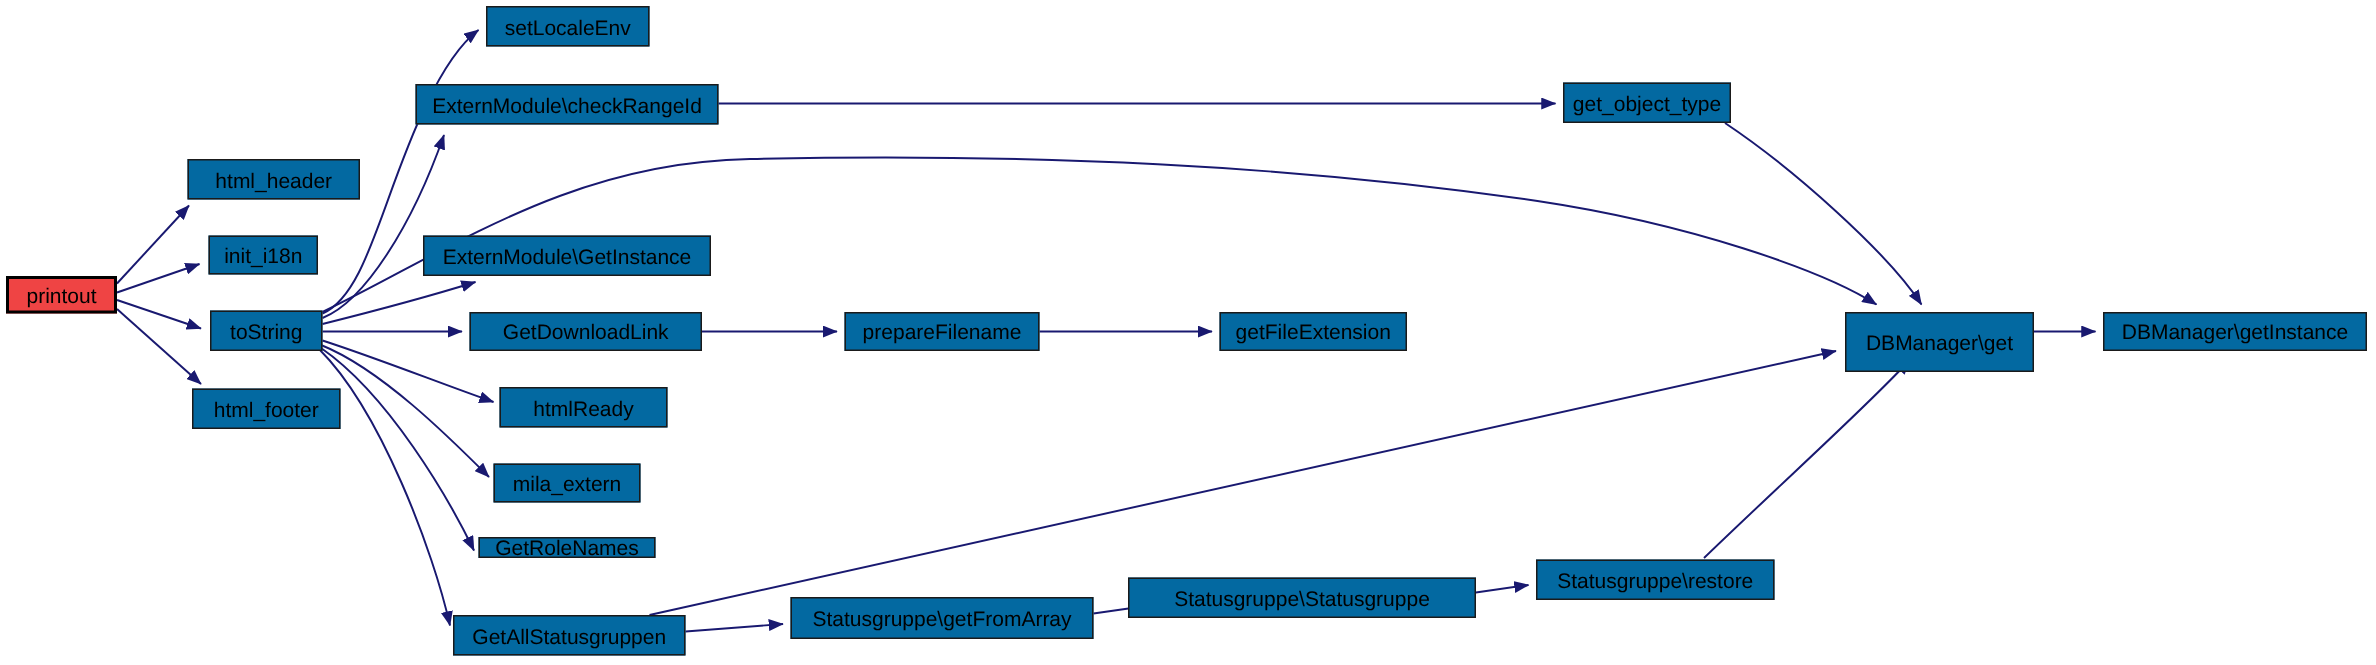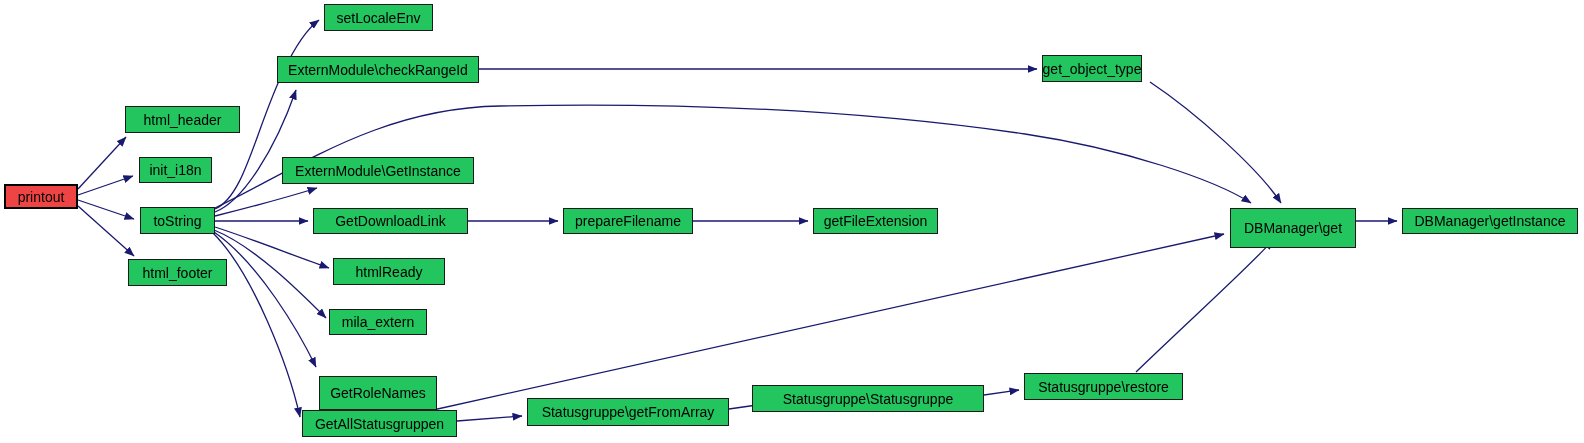--- a/index.html
+++ b/index.html
@@ -1,20 +1,20 @@
 <!DOCTYPE html>
 <html><head>
 <meta charset="utf-8">
 <style>
   html,body{margin:0;padding:0;background:#ffffff;}
   .stage{position:relative;width:1584px;height:443px;background:#ffffff;overflow:hidden;
          font-family:"Liberation Sans", sans-serif;}
   .edges{position:absolute;left:0;top:0;width:1584px;height:443px;}
   .edges path.edge{fill:none;stroke:#191970;stroke-width:1.3px;}
-  .node{position:absolute;box-sizing:border-box;background:#22c55e;border:1px solid #1a1a1a;
+  .node{position:absolute;box-sizing:border-box;background:#0369a1;border:1px solid #1a1a1a;
         display:flex;align-items:center;justify-content:center;
         font-size:14px;color:#000;white-space:nowrap;cursor:pointer;}
   .node.root{background:#ef4444;border:2px solid #000000;cursor:default;}
 </style>
 </head>
 <body>
 
 <div class="stage">
 
   <svg class="edges" viewBox="0 0 1584 443" xmlns="http://www.w3.org/2000/svg">
@@ -67,29 +67,29 @@
   <div class="node" style="left:313px;top:208px;width:155px;height:26px">GetDownloadLink</div>
 
   <div class="node" style="left:563px;top:208px;width:130px;height:26px">prepareFilename</div>
 
   <div class="node" style="left:813px;top:208px;width:125px;height:26px">getFileExtension</div>
 
   <div class="node" style="left:333px;top:258px;width:112px;height:27px">htmlReady</div>
 
   <div class="node" style="left:329px;top:309px;width:98px;height:26px">mila_extern</div>
 
-  <div class="node" style="left:319px;top:376px;width:118px;height:34px">GetRoleNames</div>
+  <div class="node" style="left:319px;top:358px;width:118px;height:14px">GetRoleNames</div>
 
   <div class="node" style="left:302px;top:410px;width:155px;height:27px">GetAllStatusgruppen</div>
 
   <div class="node" style="left:527px;top:398px;width:202px;height:28px">Statusgruppe\getFromArray</div>
 
   <div class="node" style="left:752px;top:385px;width:232px;height:27px">Statusgruppe\Statusgruppe</div>
 
   <div class="node" style="left:1024px;top:373px;width:159px;height:27px">Statusgruppe\restore</div>
 
-  <div class="node" style="left:1042px;top:55px;width:100px;height:27px">get_object_type</div>
+  <div class="node" style="left:1042px;top:55px;width:112px;height:27px">get_object_type</div>
 
   <div class="node" style="left:1230px;top:208px;width:126px;height:40px">DBManager\get</div>
 
   <div class="node" style="left:1402px;top:208px;width:176px;height:26px">DBManager\getInstance</div>
 
 </div>
 
 </body></html>

